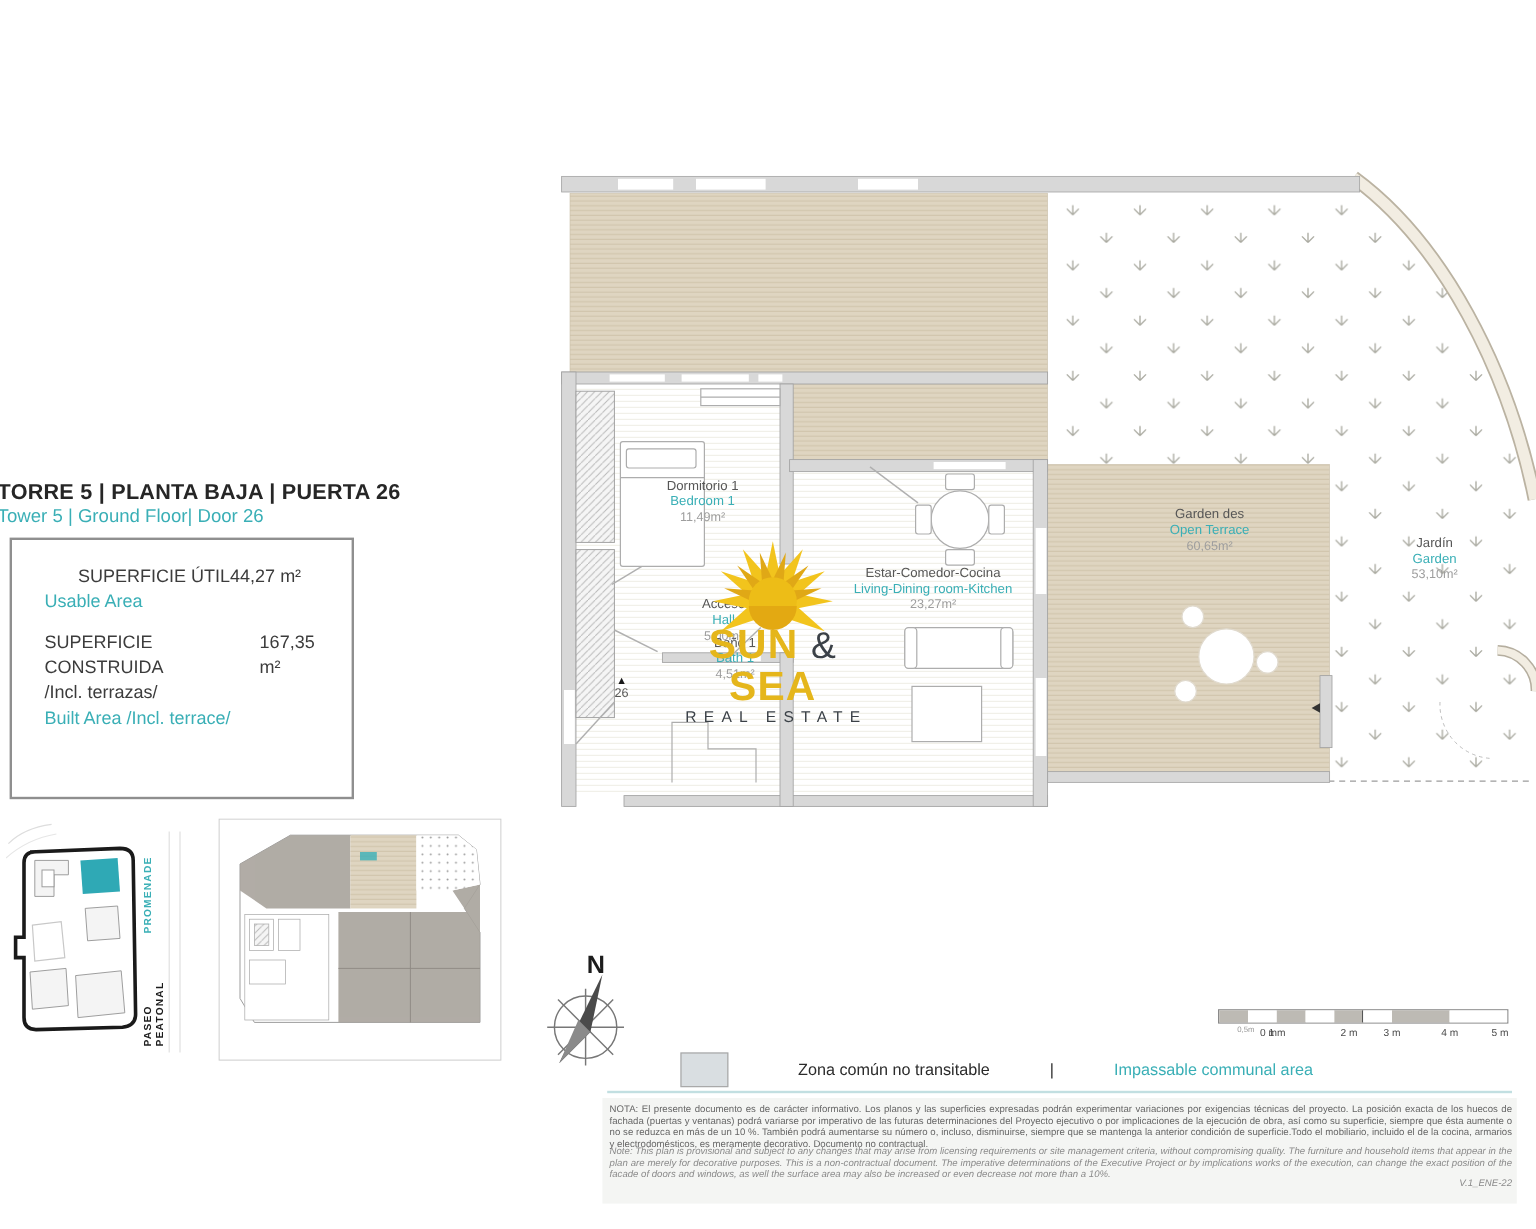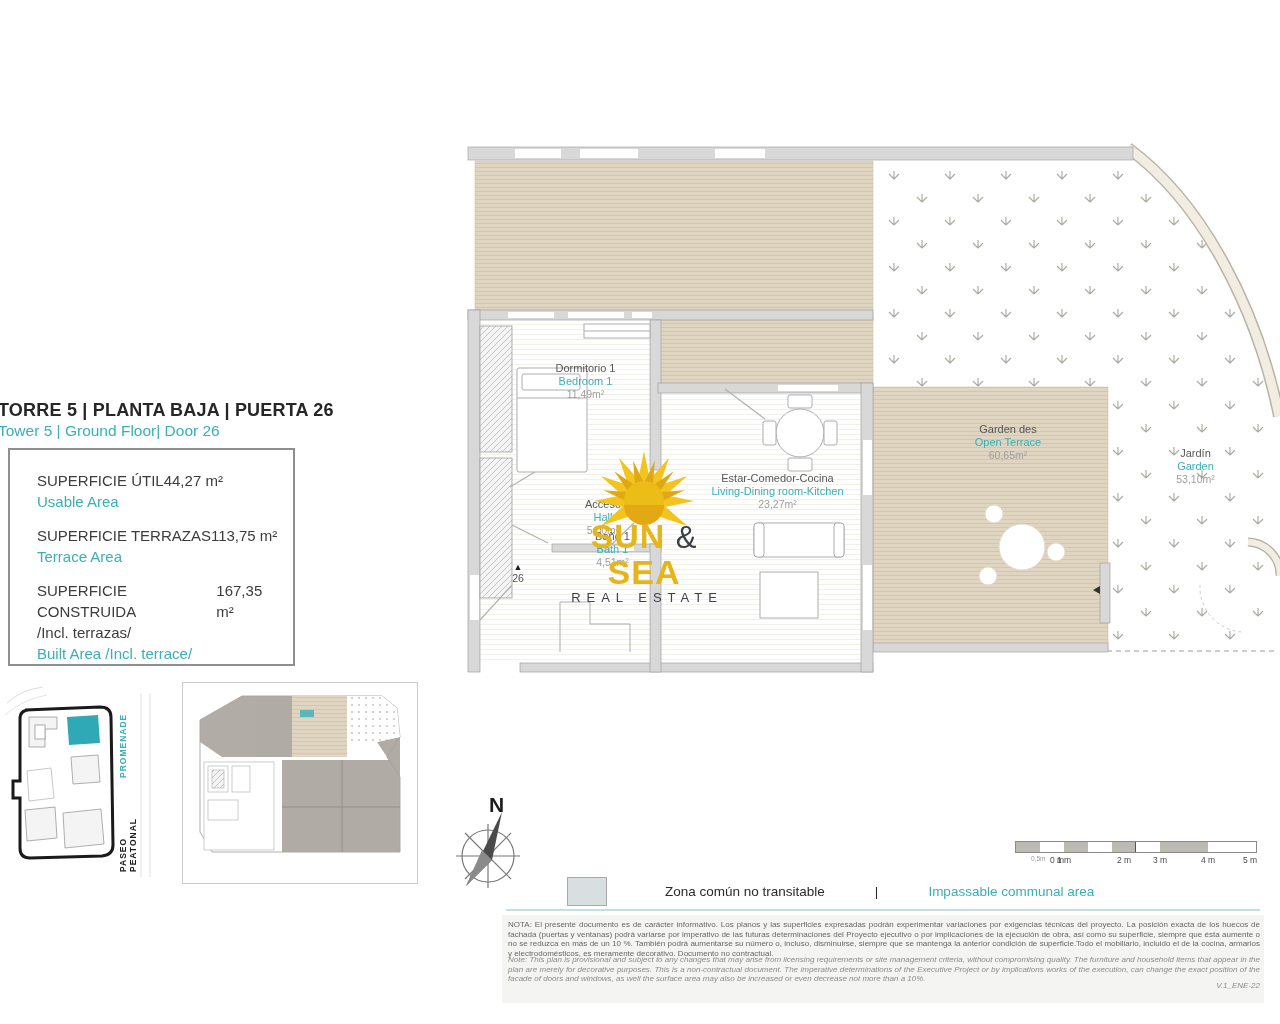--- a/index.html
+++ b/index.html
@@ -8,21 +8,21 @@
   .abs{position:absolute;}
 
   
   #title-es{left:-2px;top:400px;font-size:18px;font-weight:bold;color:#262626;letter-spacing:.2px;}
   #title-en{left:-2px;top:422px;font-size:15.5px;color:#3AAFB6;}
 
   
   #area-box{left:8px;top:448px;width:287px;height:218px;border:2px solid #8f8f8f;background:#fff;
             box-sizing:border-box;padding:20px 14px 0 27px;}
   .area-row{margin-bottom:13px;}
-  .area-line{display:flex;justify-content:flex-start;font-size:15px;color:#3c3c3c;line-height:21px;}
+  .area-line{display:flex;justify-content:center;font-size:15px;color:#3c3c3c;line-height:21px;}
   .area-sub{font-size:15px;color:#3c3c3c;line-height:21px;}
   .area-en{font-size:15px;color:#3AAFB6;line-height:21px;}
 
   
   #plan{left:460px;top:140px;width:820px;height:552px;}
   .room-label{position:absolute;text-align:center;font-size:11px;line-height:13px;color:#565656;z-index:5;}
   .room-label .en{color:#3AAFB6;display:block;}
   .room-label .es{display:block;}
   .room-label .area{color:#9e9e9e;display:block;font-size:10.5px;}
   #door-marker{left:504px;top:563px;width:28px;text-align:center;z-index:6;color:#222;}
@@ -73,27 +73,20 @@
 <div class="abs" id="title-es">TORRE 5 | PLANTA BAJA | PUERTA 26</div>
 <div class="abs" id="title-en">Tower 5 | Ground Floor| Door 26</div>
 
 <div class="abs" id="area-box">
   <div class="area-row">
     <div class="area-line">
       <span>SUPERFICIE ÚTIL</span>
       <span>44,27 m²</span>
     </div>
     <div class="area-en">Usable Area</div>
-  </div>
-  <div class="area-row">
-    <div class="area-line">
-      <span>SUPERFICIE TERRAZAS</span>
-      <span>113,75 m²</span>
-    </div>
-    <div class="area-en">Terrace Area</div>
   </div>
   <div class="area-row">
     <div class="area-line">
       <span>SUPERFICIE CONSTRUIDA</span>
       <span>167,35 m²</span>
     </div>
     <div class="area-sub">/Incl. terrazas/</div>
     <div class="area-en">Built Area /Incl. terrace/</div>
   </div>
 </div>
@@ -217,21 +210,21 @@
   </g>
 
   <g fill="none">
     <path d="M788,402 A33,33 0 0 1 820,436" stroke="#B5AE9F" stroke-width="9"></path>
     <path d="M788,402 A33,33 0 0 1 820,436" stroke="#F2EDE2" stroke-width="6.5"></path>
     <path d="M740,445 A45,45 0 0 0 782,492" stroke="#BBBBBB" stroke-width="0.8" stroke-dasharray="3,3"></path>
   </g>
   <polygon points="633,450 640,446 640,454" fill="#333333"></polygon>
 </svg>
 
-<div class="room-label" style="left:528px;top:362px;width:115px;">
+<div class="room-label" style="left:528px;top:399px;width:115px;">
   <span class="es">Dormitorio 1</span>
   <span class="en">Bedroom 1</span>
   <span class="area">11,49m²</span>
 </div>
 <div class="room-label" style="left:558px;top:498px;width:90px;">
   <span class="es">Acceso</span>
   <span class="en">Hall</span>
   <span class="area">5,00m²</span>
 </div>
 <div class="room-label" style="left:565px;top:530px;width:95px;">

